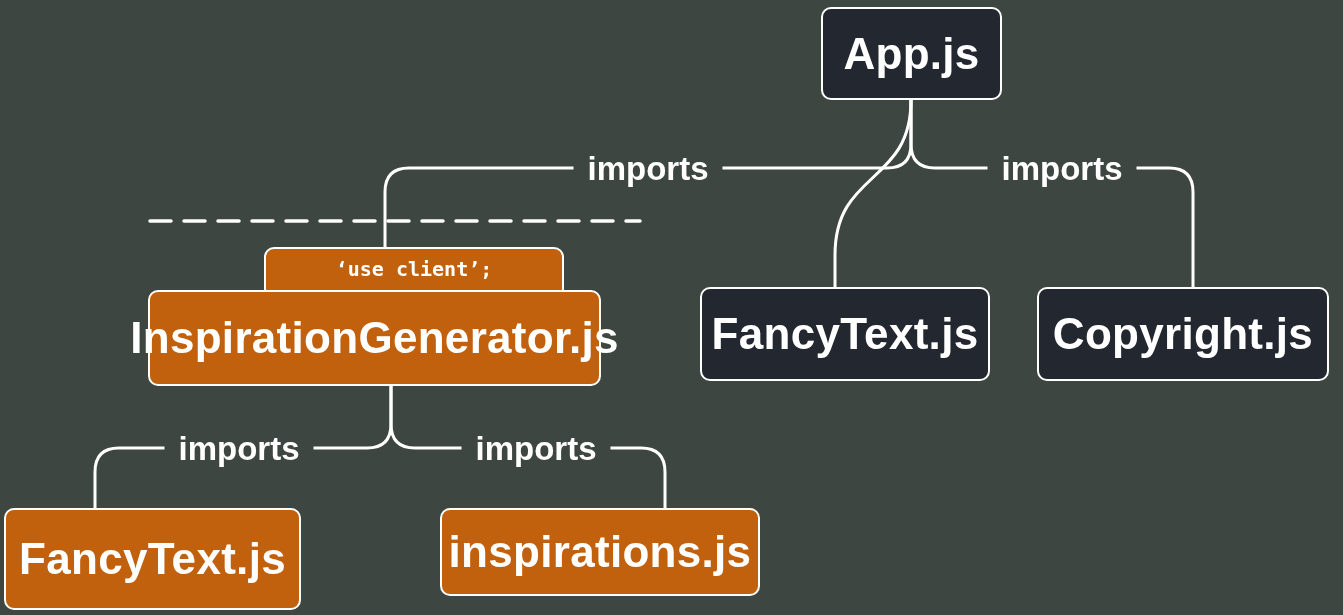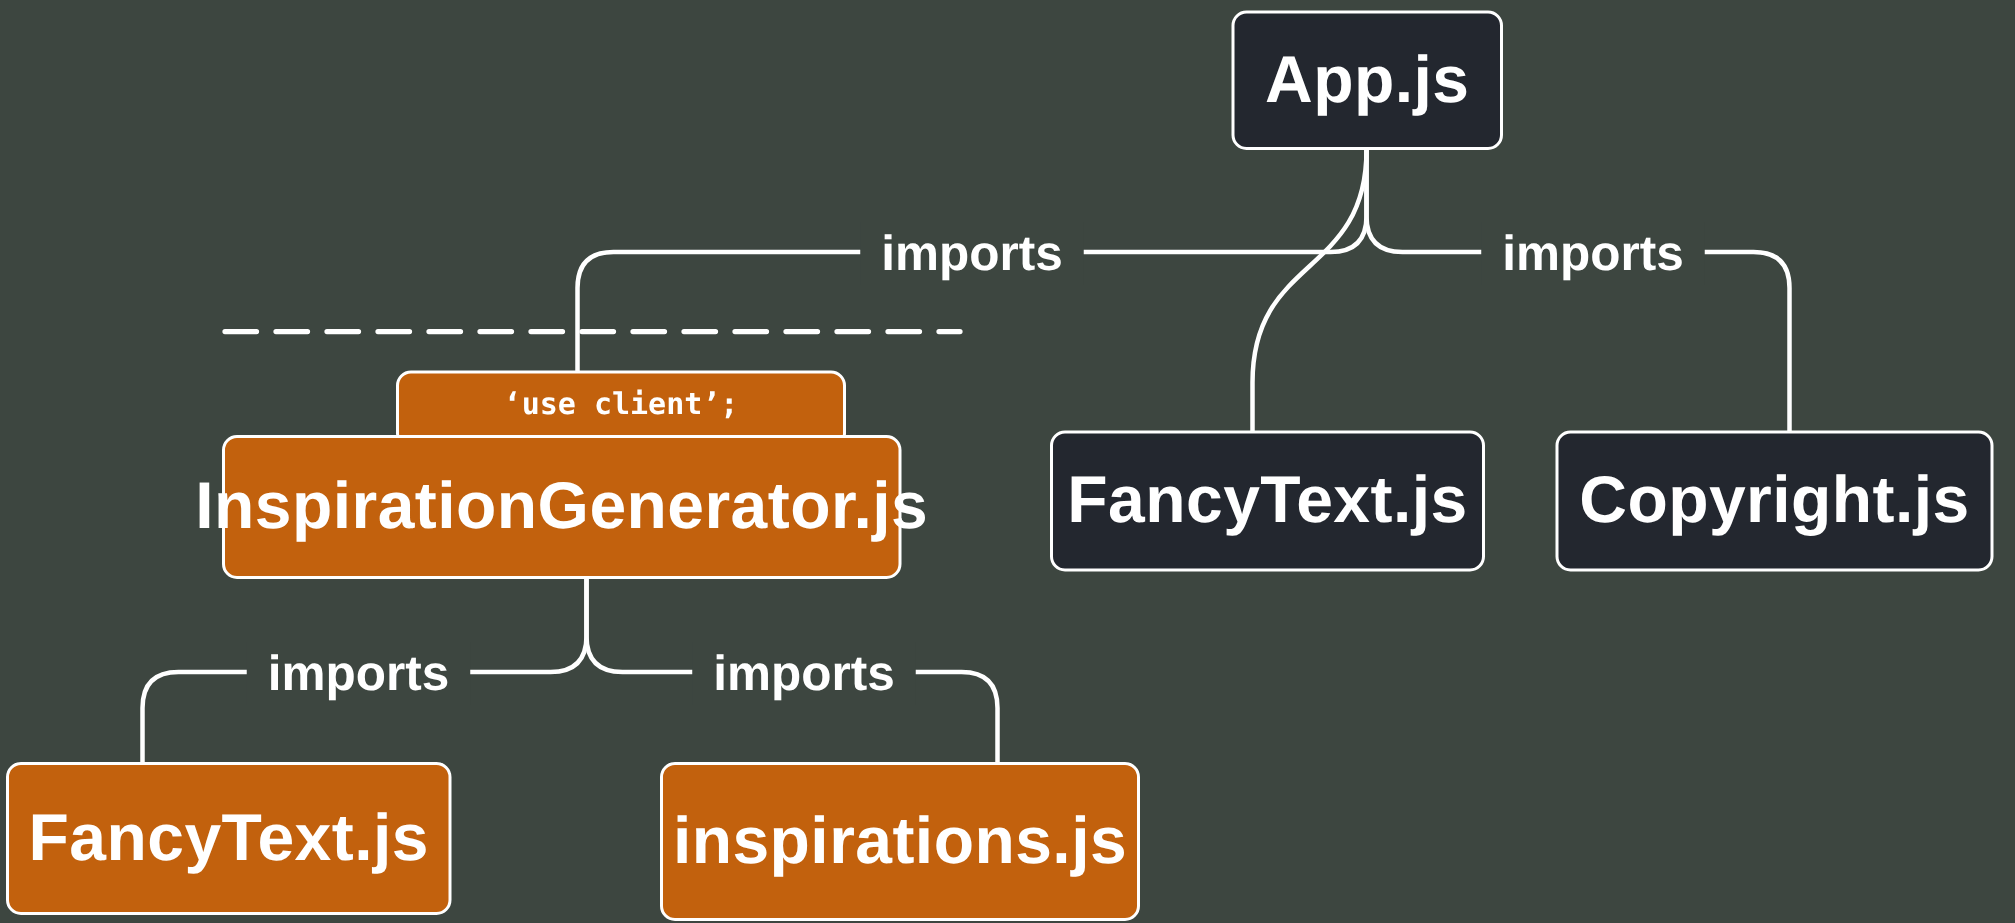--- a/index.html
+++ b/index.html
@@ -28,21 +28,21 @@
     font-size:44px;font-weight:600;letter-spacing:.3px;
     white-space:nowrap;
   }
   .server{background:var(--server);}
   .client{background:var(--client);}
   .node-app{left:821px;top:7px;width:181px;height:93px;}
   .node-gen{left:148px;top:290px;width:453px;height:96px;}
   .node-fancy-server{left:700px;top:287px;width:290px;height:94px;}
   .node-copyright{left:1004px;top:287px;width:292px;height:94px;margin-left:33px;}
   .node-fancy-client{left:4px;top:508px;width:297px;height:102px;}
-  .node-inspirations{left:440px;top:508px;width:320px;height:106px;}
+  .node-inspirations{left:440px;top:508px;width:320px;height:88px;}
   .badge{
     position:absolute;z-index:2;
     left:264px;top:247px;width:300px;height:52px;
     background:var(--client);
     border:2.5px solid var(--line);
     border-radius:10px;
     display:flex;align-items:center;justify-content:center;
     color:var(--text);
     font-family:"DejaVu Sans Mono",monospace;
     font-size:20px;font-weight:700;

